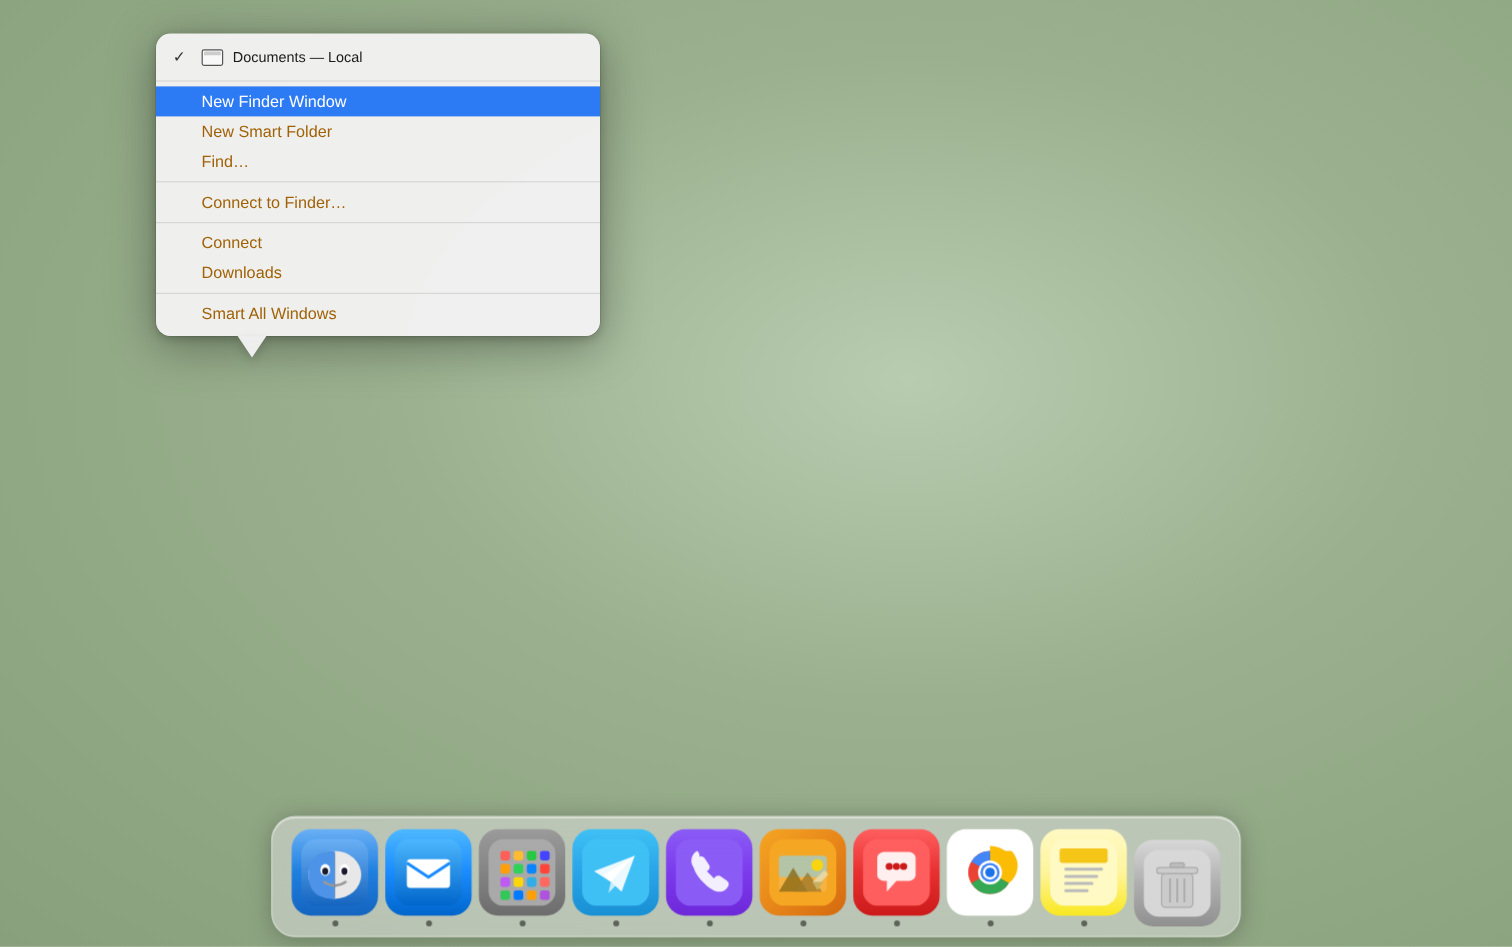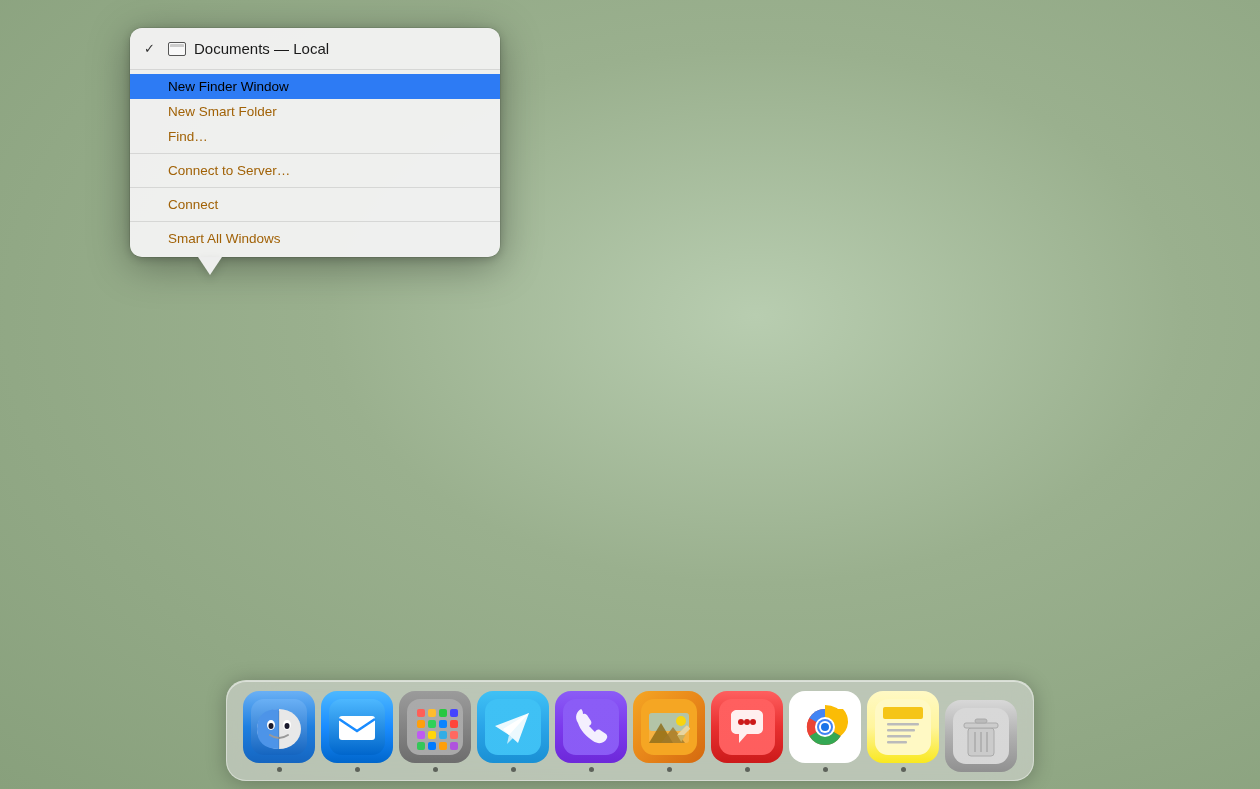--- a/index.html
+++ b/index.html
@@ -74,21 +74,21 @@
       position: absolute;
       top: 1px;
       left: 1px;
       right: 1px;
       height: 3px;
       background: #ccc;
       border-radius: 1px 1px 0 0;
     }
 
     .menu-header-text {
-      font-size: 15px;
+      font-size: 12px;
       color: #1a1a1a;
       font-weight: 400;
     }
 
     .menu-divider {
       height: 1px;
       background: rgba(0,0,0,0.1);
       margin: 4px 0;
     }
 
@@ -97,21 +97,21 @@
       align-items: center;
       padding: 5px 20px 5px 38px;
       font-size: 13.5px;
       color: #a16207;
       cursor: pointer;
       user-select: none;
     }
 
     .menu-item.highlighted {
       background: #2d7bf4;
-      color: #000000;
+      color: #ffffff;
       align-items: center;
     }
 
     
     .dock-container {
       position: absolute;
       bottom: 0;
       left: 50%;
       transform: translateX(-50%);
       width: 1100px;
@@ -241,30 +241,33 @@
   </div>
 
   <div class="menu-item">
     <span>Find…</span>
   </div>
 
   <div class="menu-divider"></div>
 
 
   <div class="menu-item">
-    <span>Connect to Server…</span>
+    <span>Connect to Finder…</span>
   </div>
 
   <div class="menu-divider"></div>
 
   <div class="menu-item">
     <span>Connect</span>
   </div>
 
 
+  <div class="menu-item">
+    <span>Downloads</span>
+  </div>
 
   <div class="menu-divider"></div>
 
   <div class="menu-item">
     <span>Smart All Windows</span>
   </div>
 
 </div>
 
 <div class="dock-container">

